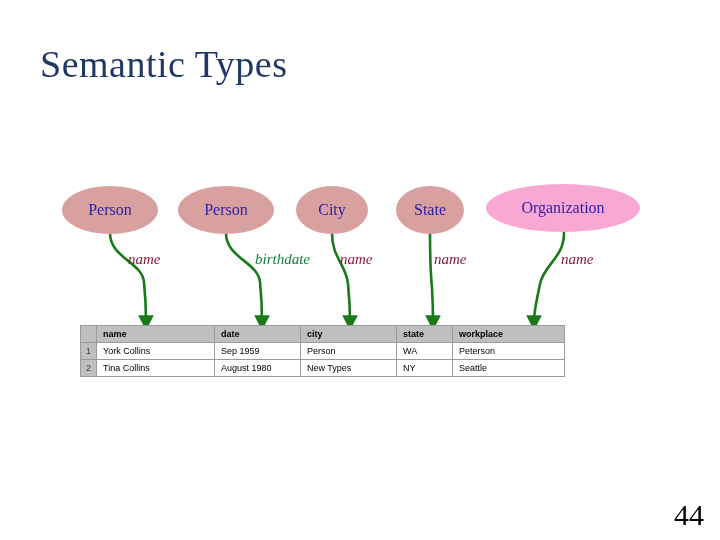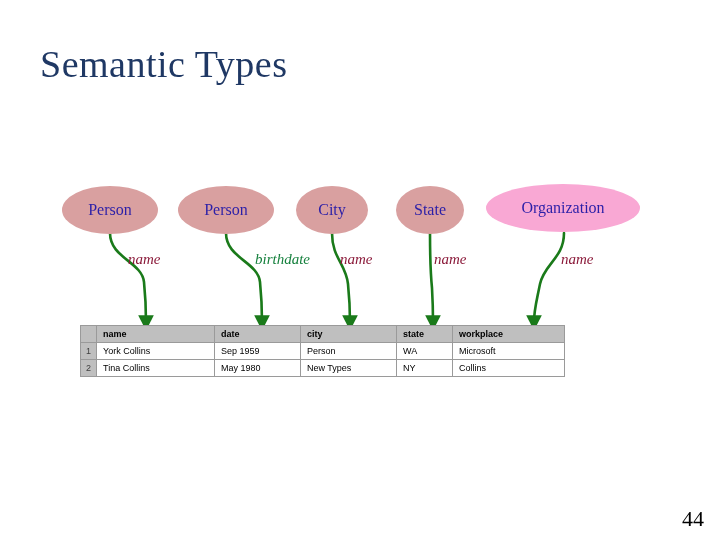--- a/index.html
+++ b/index.html
@@ -113,21 +113,21 @@
   .col-city      { width: 96px; }
   .col-state     { width: 56px; }
   .col-workplace { width: 112px; }
 
   
   #page-number {
     position: absolute;
     right: 16px;
     bottom: 8px;
     font-family: "Liberation Serif", serif;
-    font-size: 22px;
+    font-size: 30px;
     color: #000000;
   }
 </style>
 </head>
 <body>
 
 <div id="slide-title">Semantic Types</div>
 
 <div id="diagram">
 
@@ -183,27 +183,27 @@
           <th class="col-workplace">workplace</th>
         </tr>
     </thead>
     <tbody>
         <tr>
           <td class="rownum">1</td>
           <td class="col-name">York Collins</td>
           <td class="col-date">Sep 1959</td>
           <td class="col-city">Person</td>
           <td class="col-state">WA</td>
-          <td class="col-workplace">Microsoft</td>
+          <td class="col-workplace">Peterson</td>
         </tr>
         <tr>
           <td class="rownum">2</td>
           <td class="col-name">Tina Collins</td>
-          <td class="col-date">May 1980</td>
+          <td class="col-date">August 1980</td>
           <td class="col-city">New Types</td>
           <td class="col-state">NY</td>
-          <td class="col-workplace">Collins</td>
+          <td class="col-workplace">Seattle</td>
         </tr>
       </tbody>
   </table>
 </div>
 
 <div id="page-number">44</div>
 
 </body></html>

